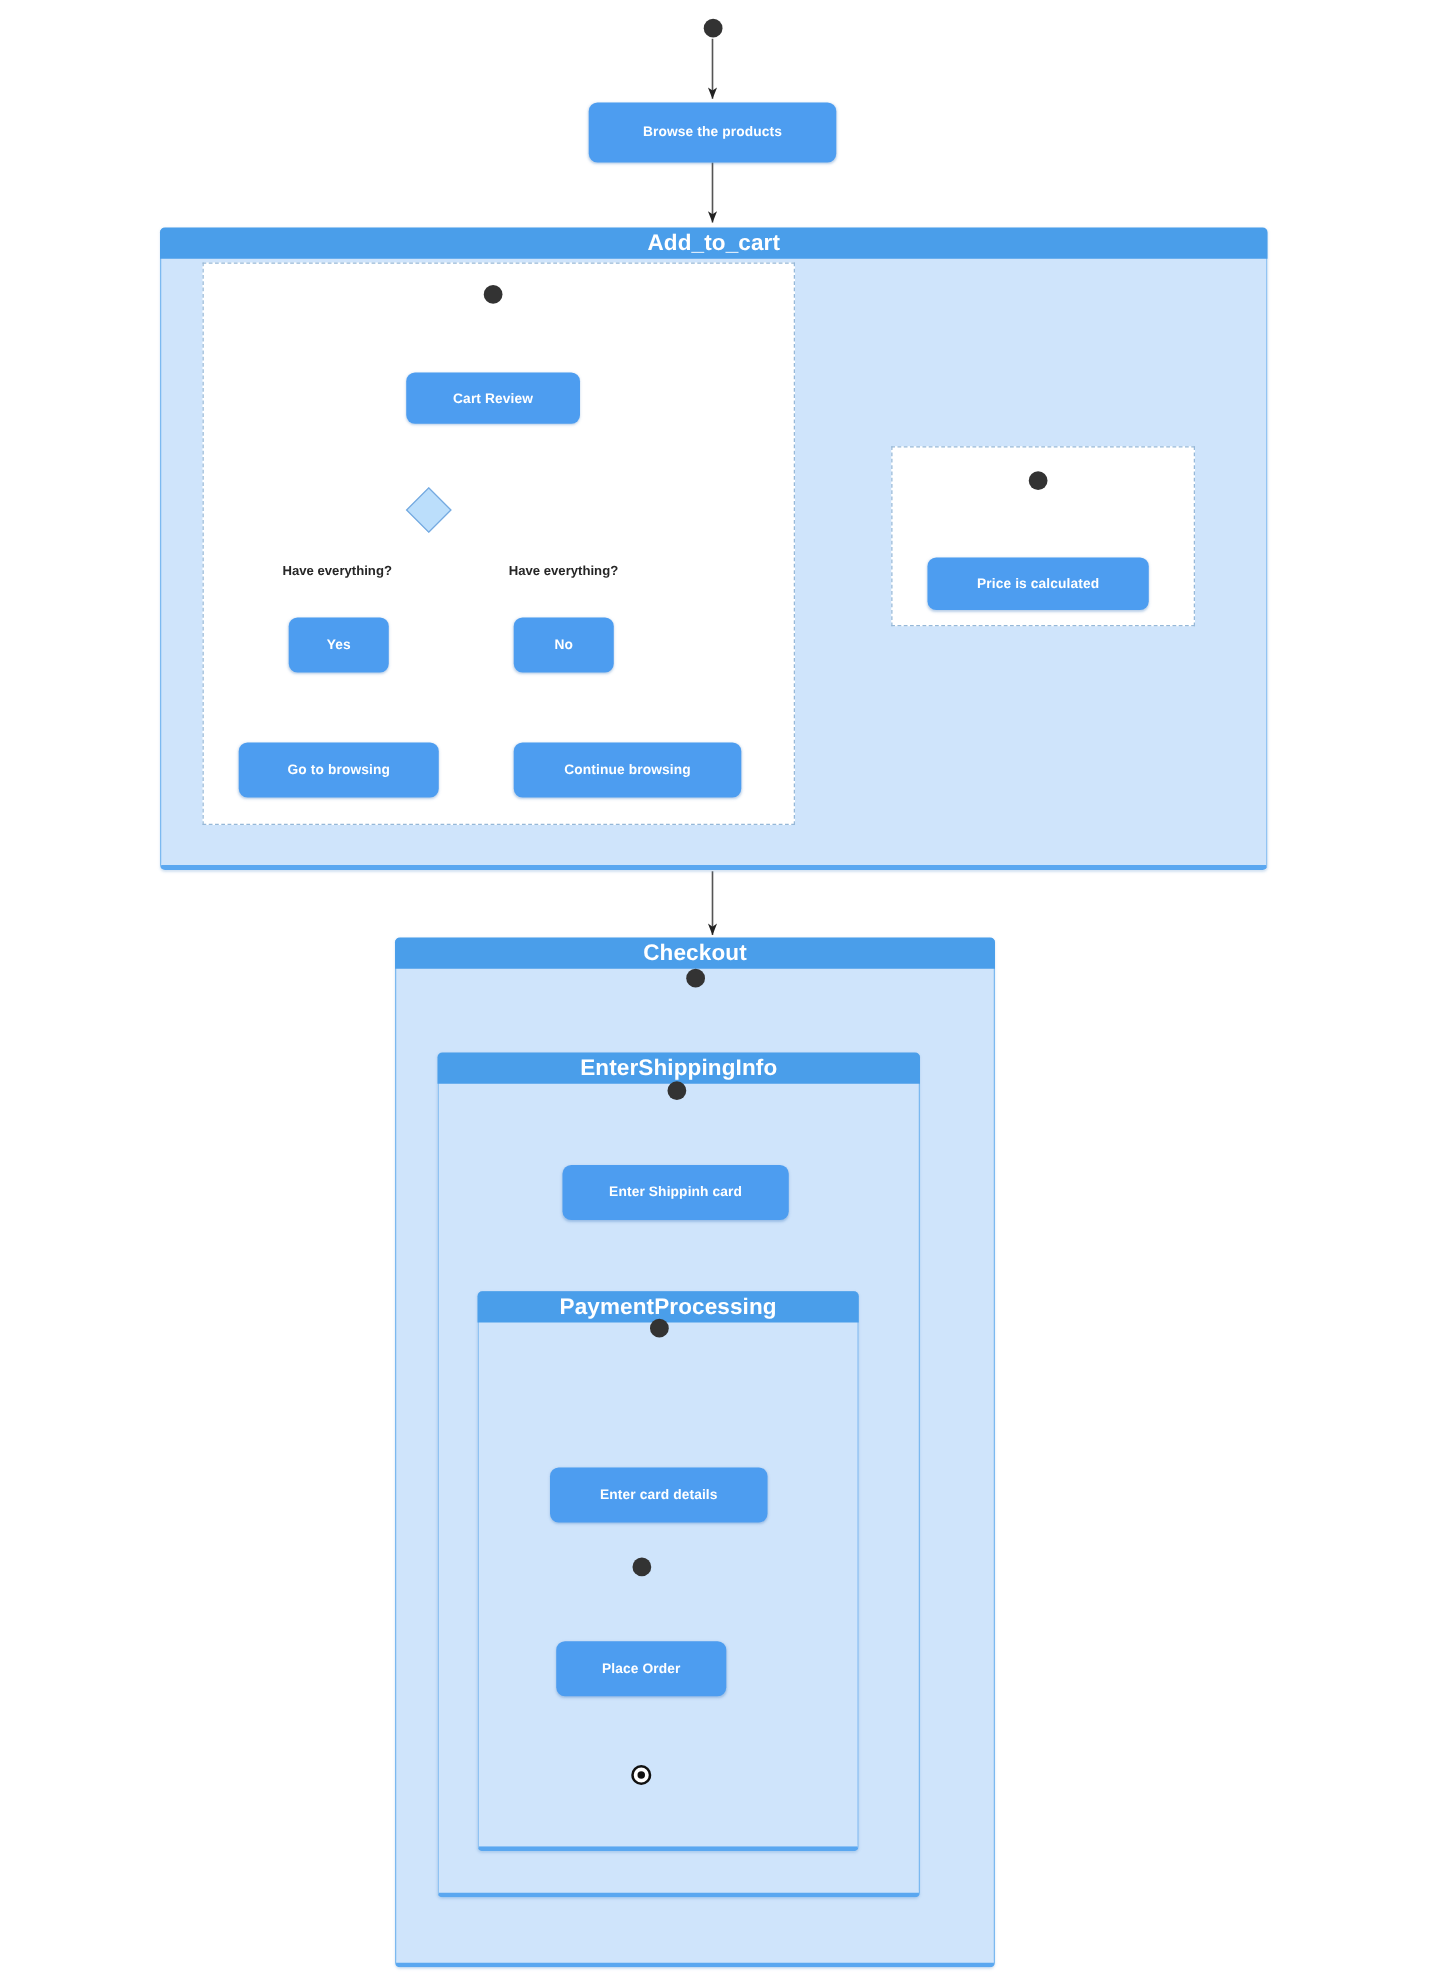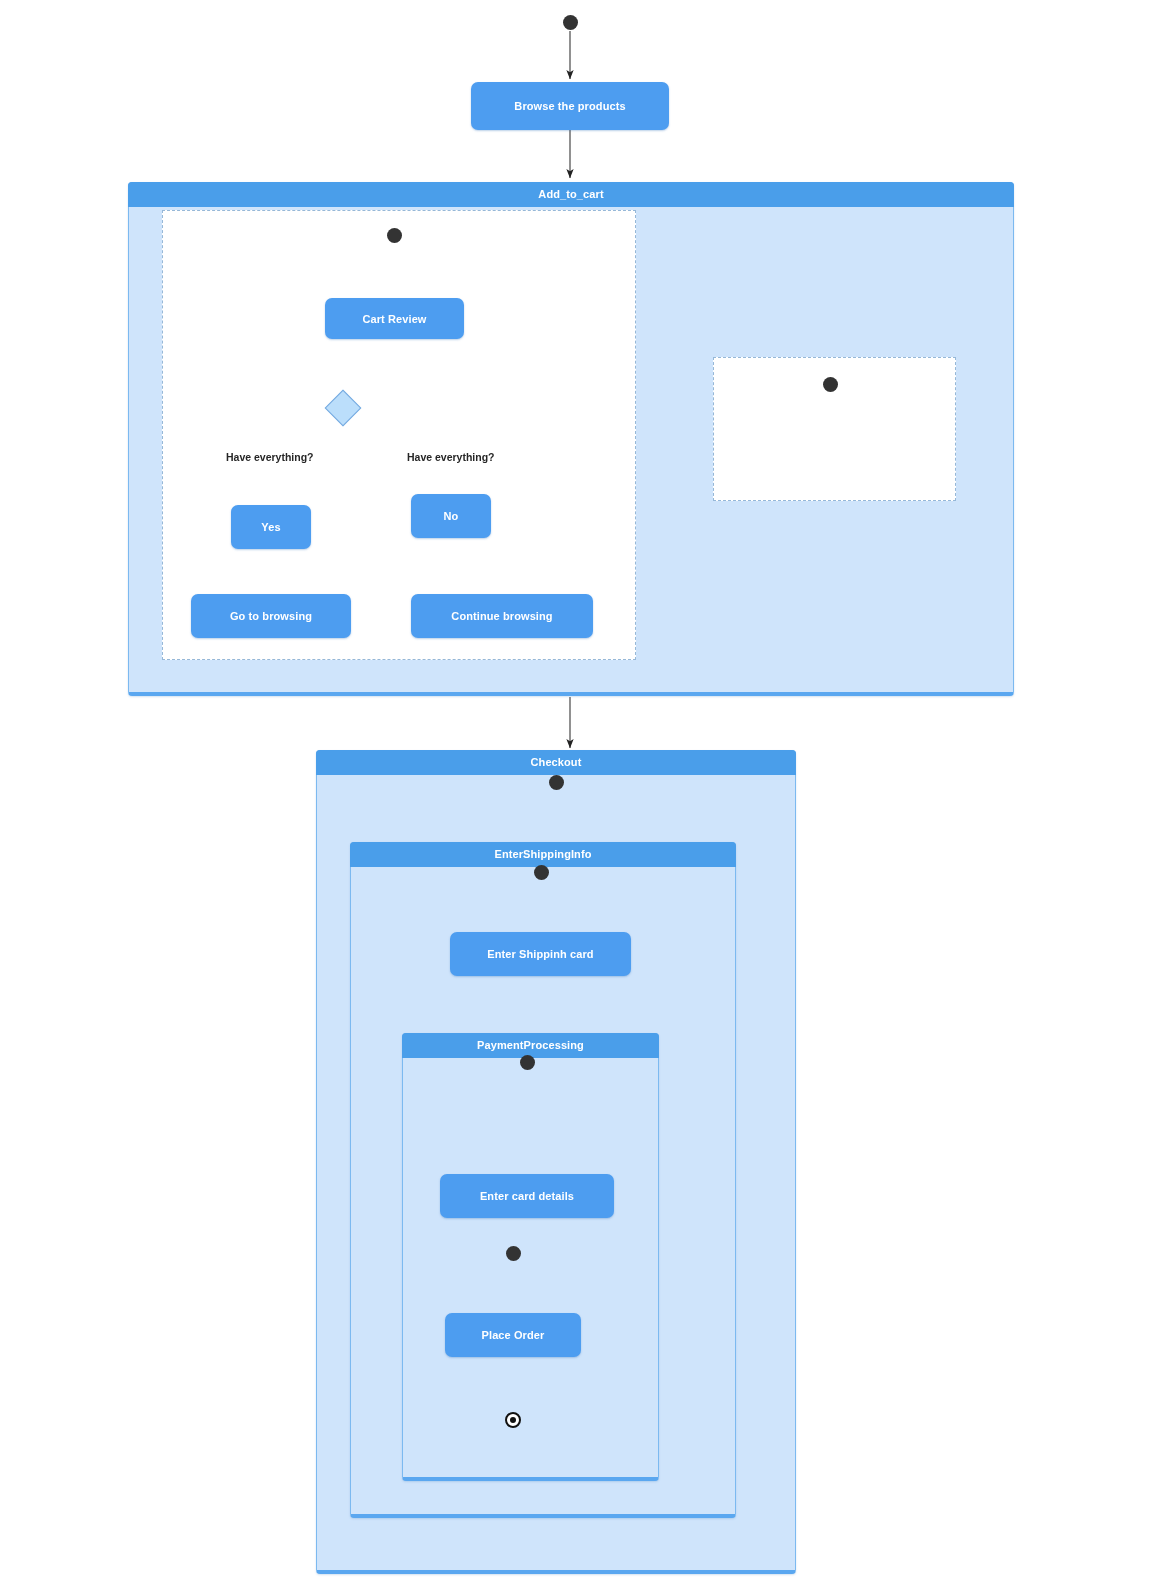--- a/index.html
+++ b/index.html
@@ -39,21 +39,21 @@
   }
   .composite > .comp-header {
     position: absolute;
     left: -1px;
     right: -1px;
     top: -1px;
     height: 25px;
     line-height: 25px;
     background: #4a9eea;
     color: #ffffff;
-    font-size: 11px;
+    font-size: 18px;
     font-weight: 700;
     text-align: center;
     border-radius: 4px 4px 0 0;
     letter-spacing: 0.1px;
     white-space: nowrap;
     overflow: hidden;
   }
 
   
   .region {
@@ -191,46 +191,47 @@
   <div class="start-node" style="left:387px; top:228px;"></div>
 
   <div class="state" style="left:325px; top:298px; width:139px; height:41px;">Cart Review</div>
 
   <div class="choice-node" style="left:330px; top:395px;"></div>
 
   <div class="edge-label" style="left:226px; top:451px;">Have everything?</div>
 
   <div class="edge-label" style="left:407px; top:451px;">Have everything?</div>
 
-  <div class="state" style="left:231px; top:494px; width:80px; height:44px;margin-top:11px;">Yes</div>
+  <div class="state" style="left:231px; top:494px; width:80px; height:44px;">Yes</div>
 
   <div class="state" style="left:411px; top:494px; width:80px; height:44px;">No</div>
 
   <div class="state" style="left:191px; top:594px; width:160px; height:44px;">Go to browsing</div>
 
   <div class="state" style="left:411px; top:594px; width:182px; height:44px;">Continue browsing</div>
 
   <div class="start-node" style="left:823px; top:377px;"></div>
 
+  <div class="state" style="left:742px; top:446px; width:177px; height:42px;">Price is calculated</div>
 
   <div class="composite" style="left:316px; top:750px; width:480px; height:824px;">
     <div class="comp-header">Checkout</div>
   </div>
 
   <div class="start-node" style="left:549px; top:775px;"></div>
 
   <div class="composite" style="left:350px; top:842px; width:386px; height:676px;">
     <div class="comp-header">EnterShippingInfo</div>
   </div>
 
   <div class="start-node" style="left:534px; top:865px;"></div>
 
   <div class="state" style="left:450px; top:932px; width:181px; height:44px;">Enter Shippinh card</div>
 
-  <div class="composite" style="left:402px; top:1033px; width:257px; height:448px;padding-left:31px;">
+  <div class="composite" style="left:382px; top:1033px; width:305px; height:448px;padding-left:31px;">
     <div class="comp-header">PaymentProcessing</div>
   </div>
 
   <div class="start-node" style="left:520px; top:1055px;"></div>
 
   <div class="state" style="left:440px; top:1174px; width:174px; height:44px;">Enter card details</div>
 
 
   <div class="start-node" style="left:506px; top:1246px;"></div>
 

